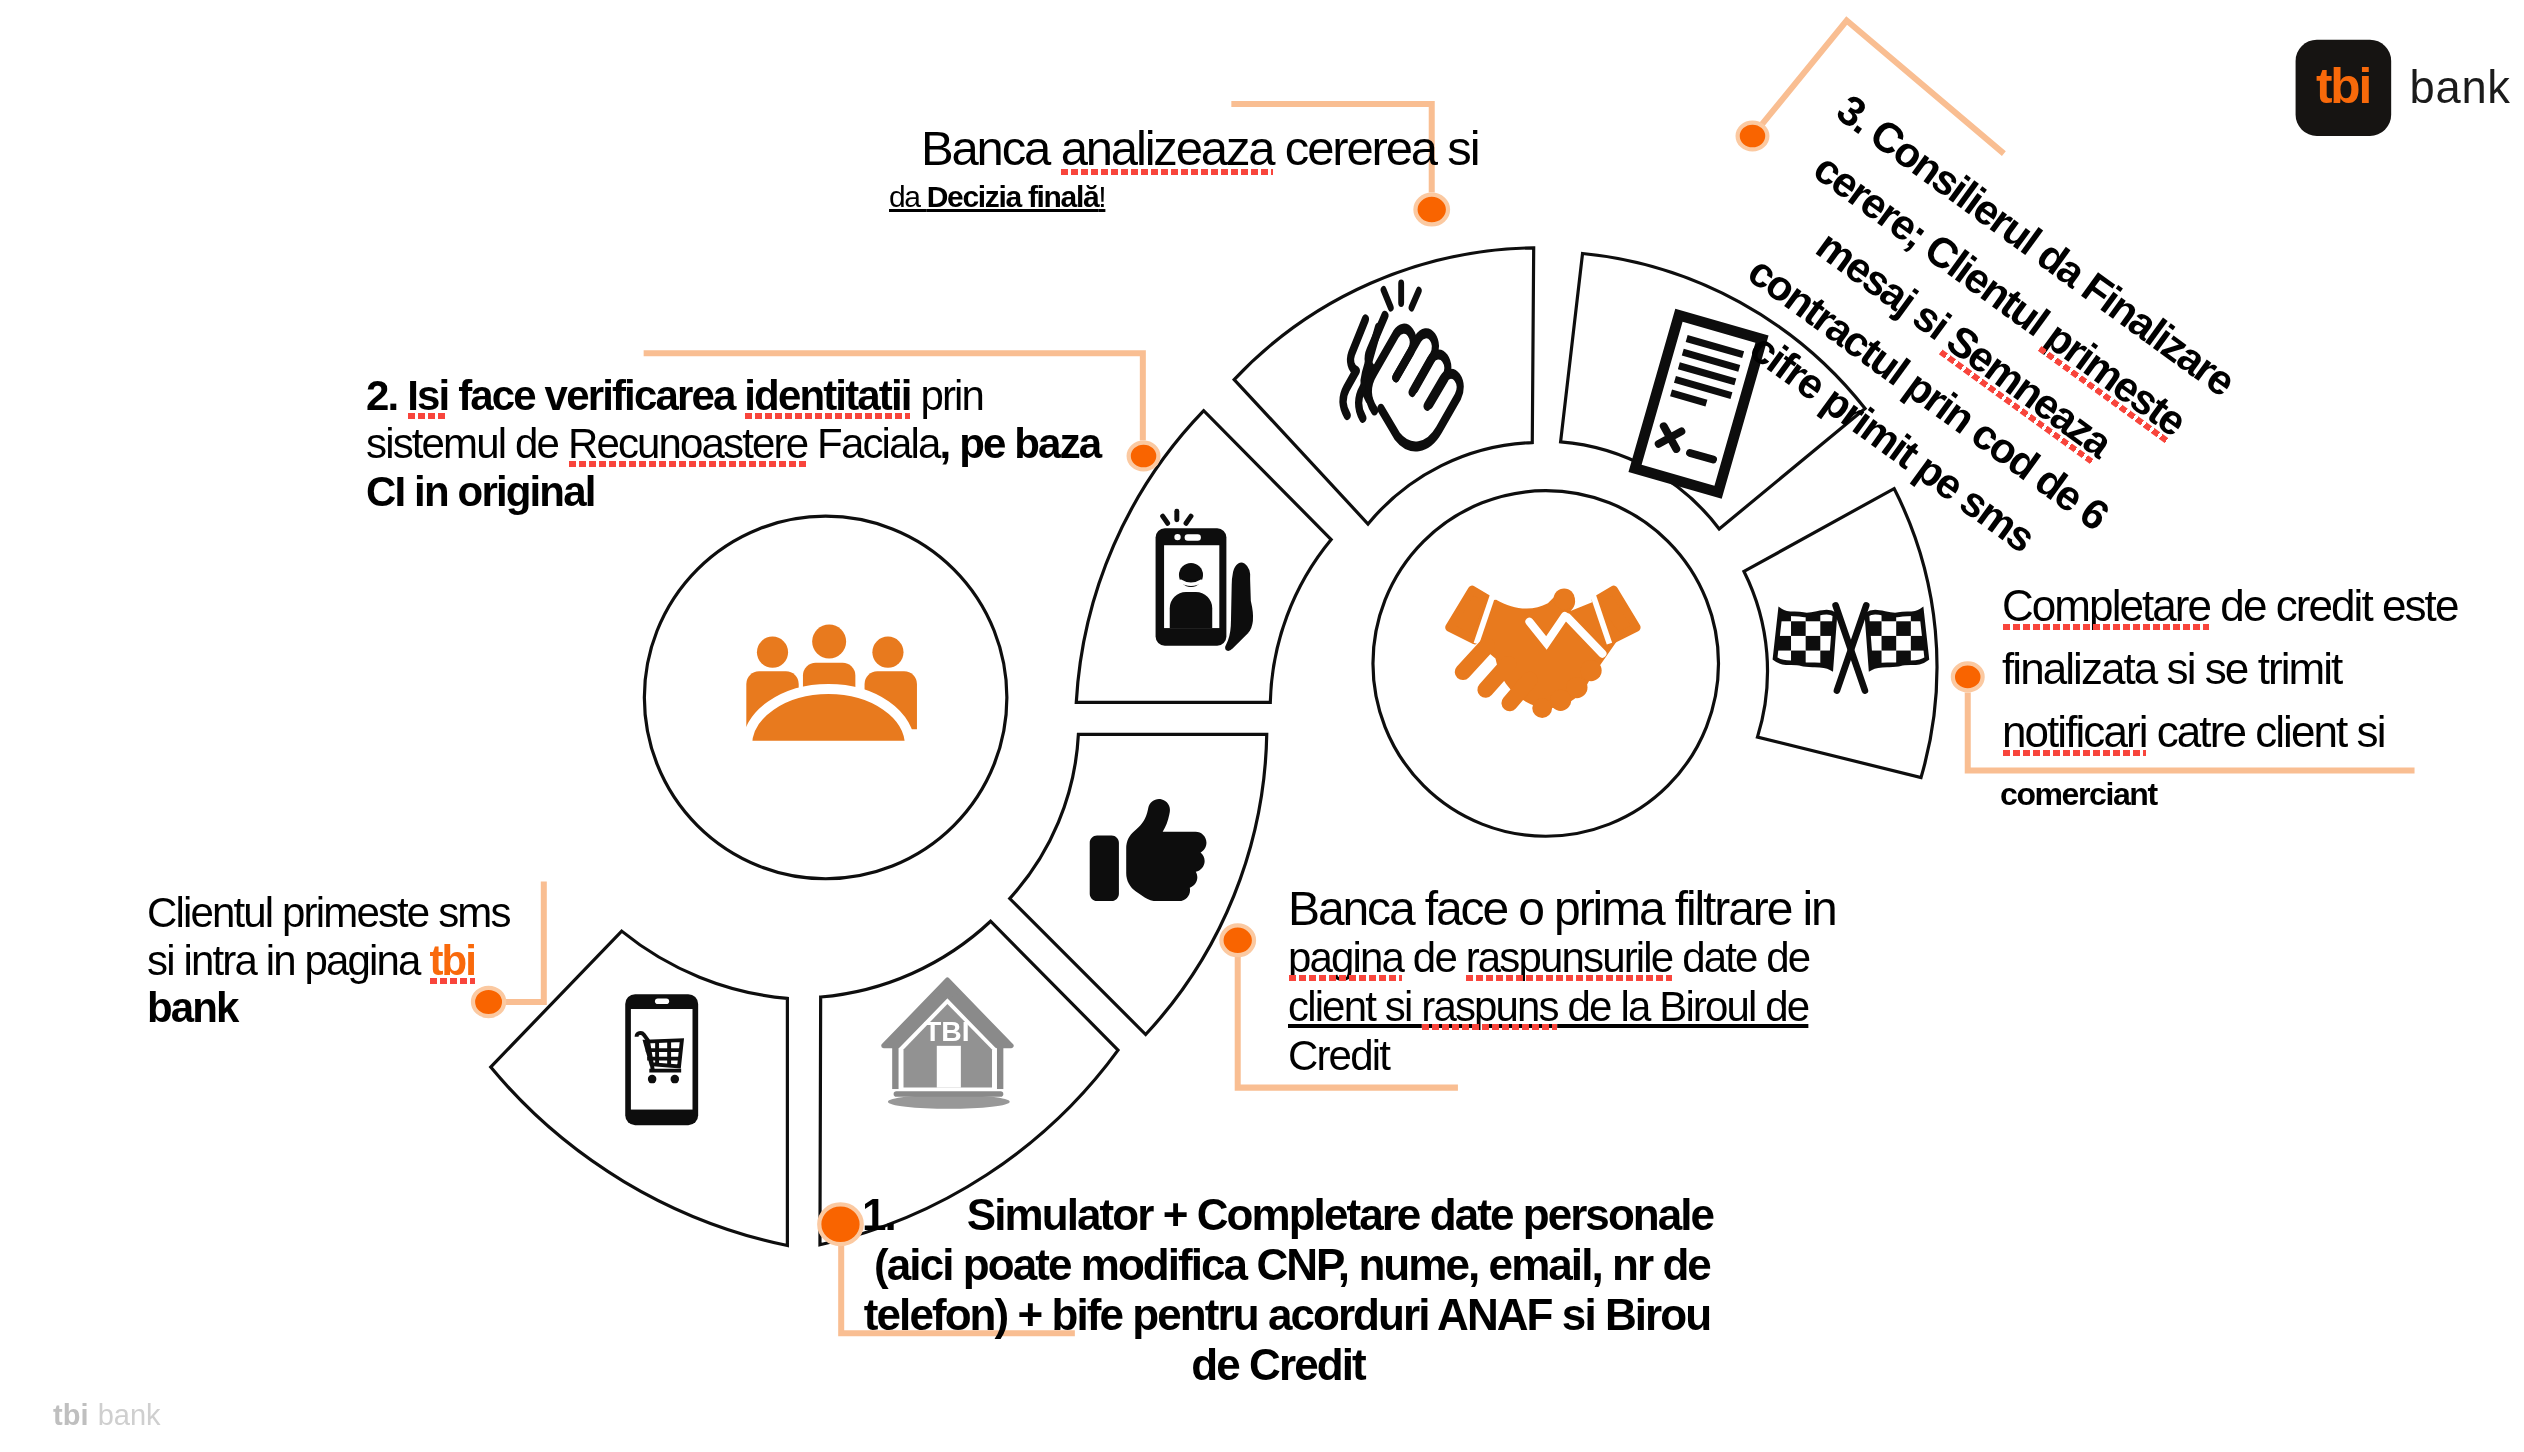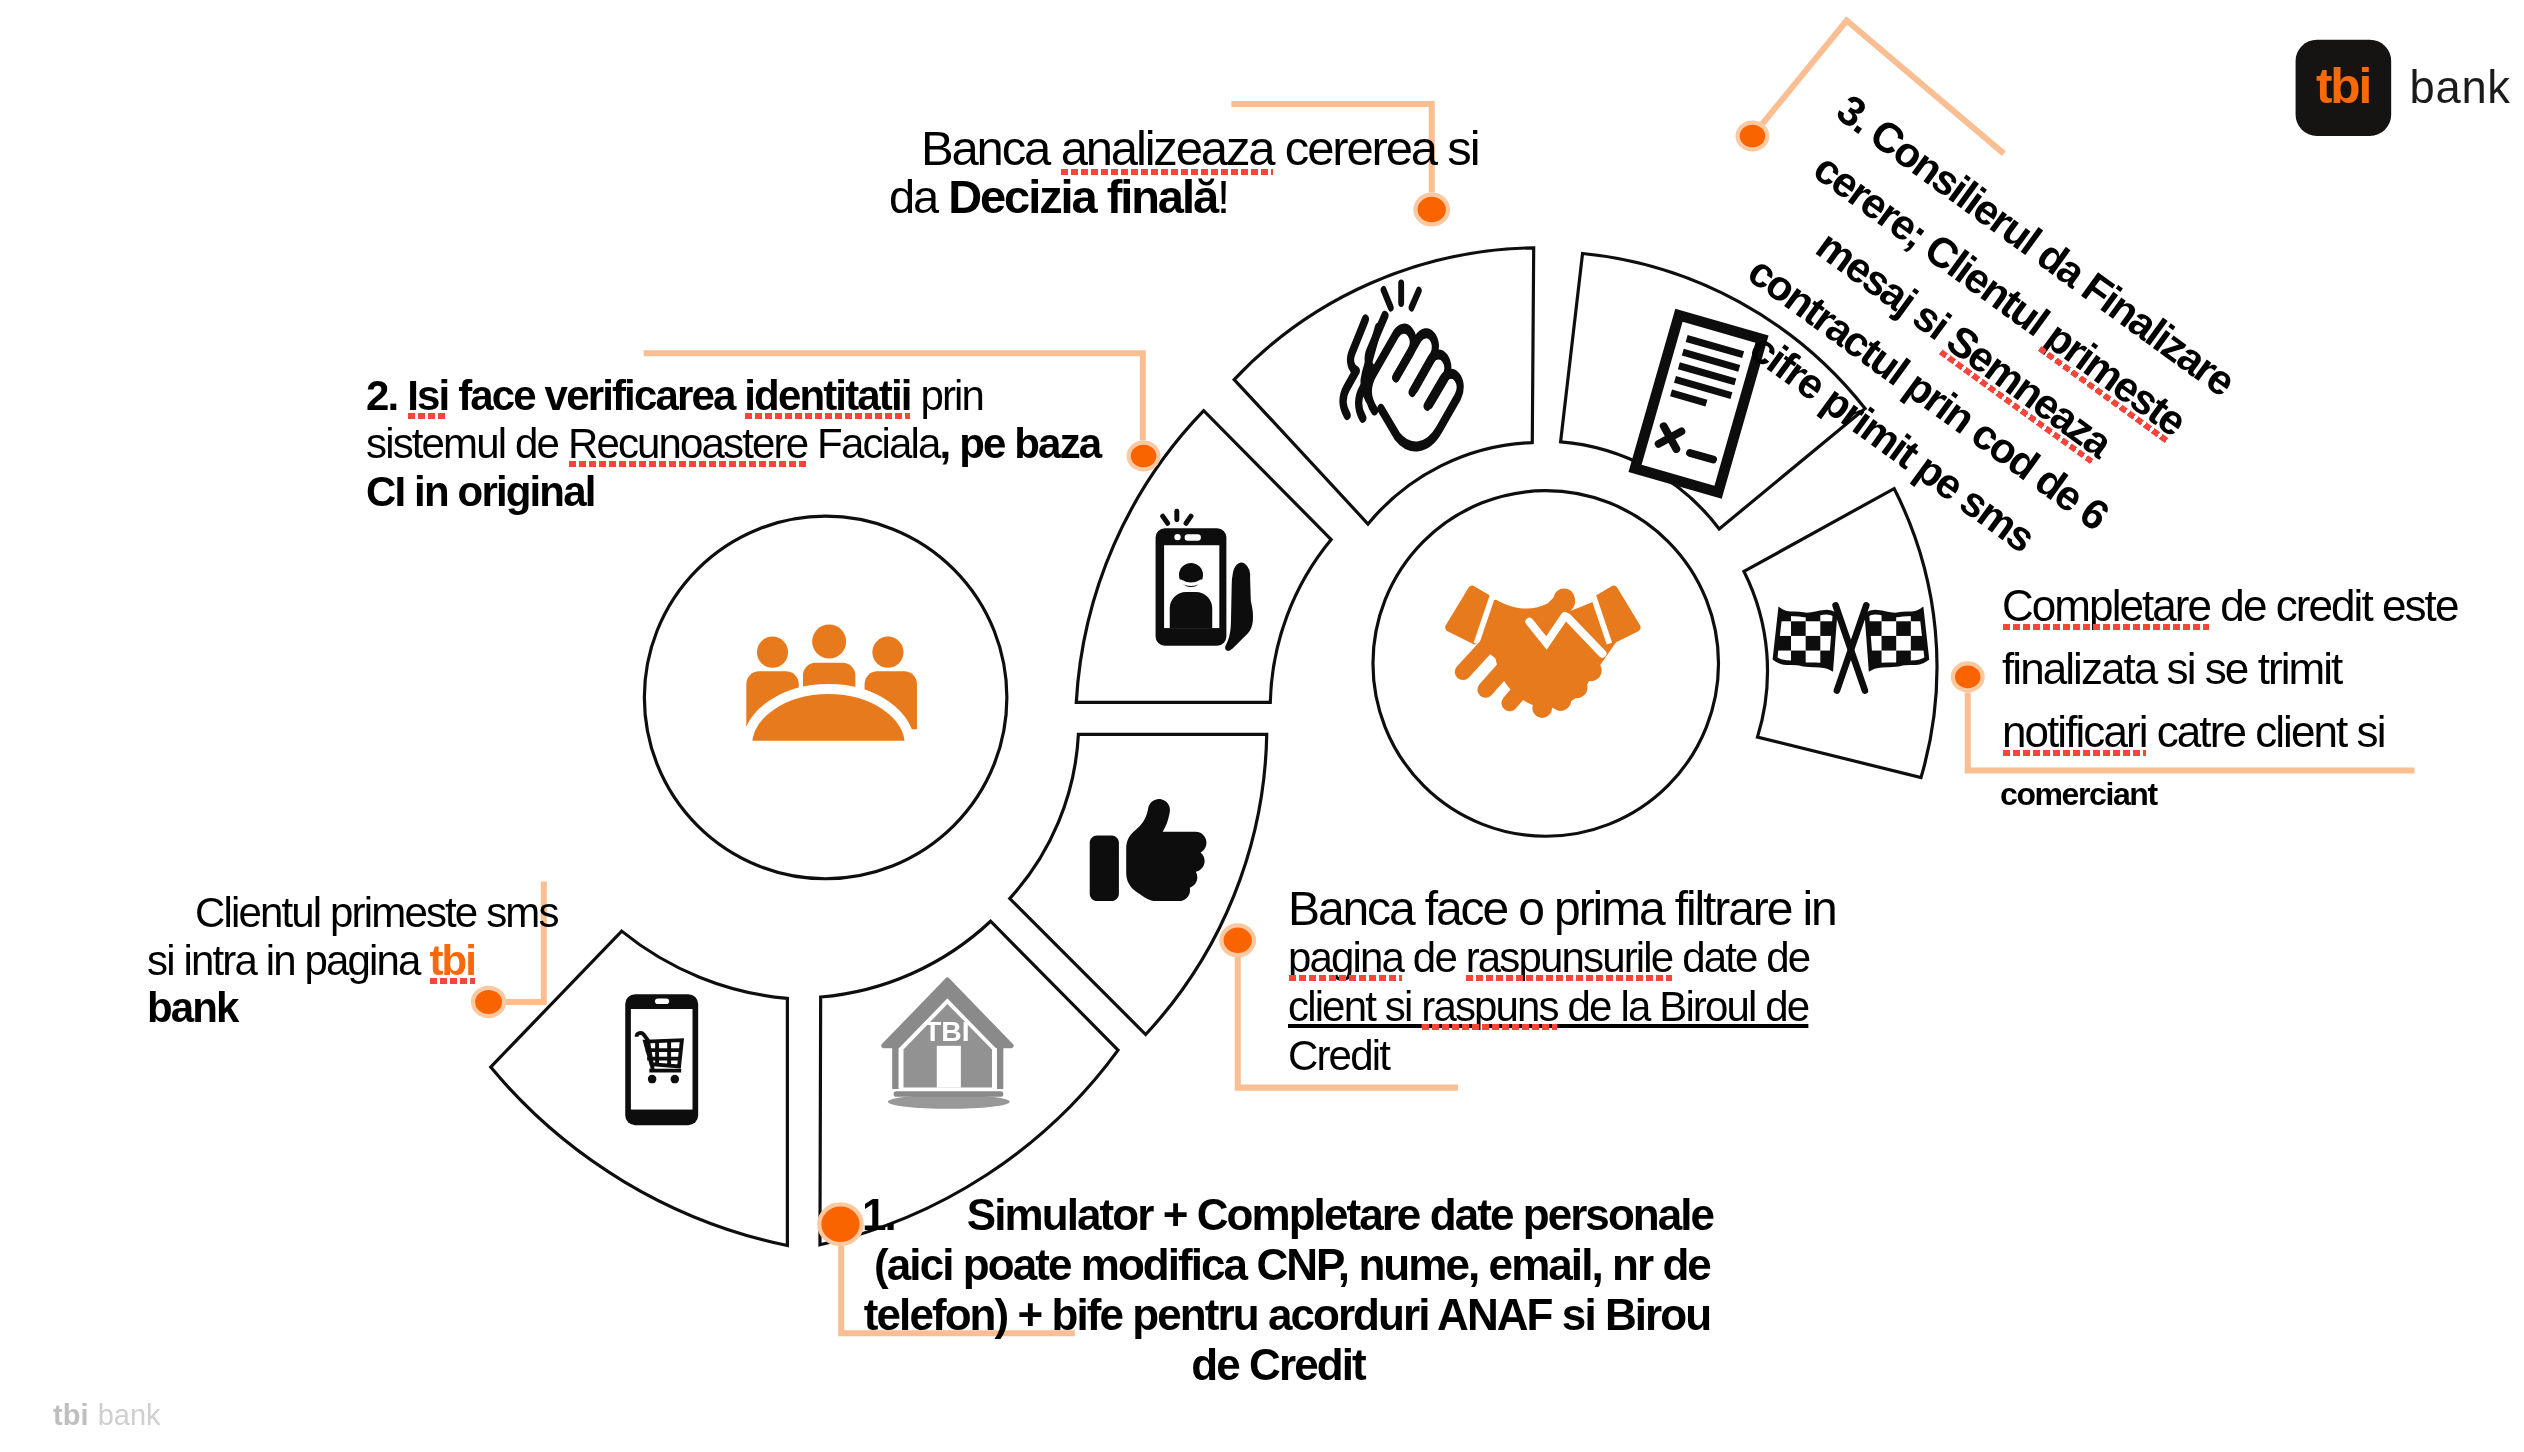--- a/index.html
+++ b/index.html
@@ -190,25 +190,25 @@
 <ellipse cx="2475" cy="192" rx="21" ry="19" fill="#F96400" stroke="#FBC9A1" stroke-width="6"></ellipse>
 <polyline points="1188,1750 1188,1883 1518,1883" fill="none" stroke="#F9BE92" stroke-width="8.5"></polyline>
 <ellipse cx="1187" cy="1729" rx="30" ry="28" fill="#F96400" stroke="#FBC9A1" stroke-width="6"></ellipse>
 <rect x="3242" y="56" width="135" height="136" rx="30" fill="#161412"></rect>
 <text x="3309" y="146" font-family="Liberation Sans" font-size="70" font-weight="bold" fill="#F8690A" text-anchor="middle" letter-spacing="-3">tbi</text>
 <text x="3403" y="146" font-family="Liberation Sans" font-size="64" fill="#1b1b1b" letter-spacing="1">bank</text>
 <text x="75" y="2013" font-family="Liberation Sans" font-size="41" font-weight="bold" fill="#bfbfbf">tbi</text>
 <text x="138" y="2013" font-family="Liberation Sans" font-size="41" fill="#cfcfcf">bank</text>
 </svg>
 <div class="ln" style="left:889px;top:123px;font-size:49px;line-height:50px;margin-left:32px;">Banca <span class="u u59">analizeaza</span> cererea si</div>
-<div class="ln" style="left:889px;top:172px;font-size:47px;line-height:50px;">da <b>Decizia finală</b>!</div>
+<div class="ln" style="left:889px;top:172px;font-size:30px;line-height:50px;text-decoration:underline;">da <b>Decizia finală</b>!</div>
 <div class="ln" style="left:366px;top:372px;font-size:42px;line-height:48px;"><b>2. <span class="u u59">Isi</span> face verificarea <span class="u u59">identitatii</span></b> prin</div>
 <div class="ln" style="left:366px;top:420px;font-size:42px;line-height:48px;">sistemul de <span class="u u59">Recunoastere</span> Faciala<b>, pe baza</b></div>
 <div class="ln" style="left:366px;top:468px;font-size:42px;line-height:48px;"><b>CI in original</b></div>
-<div class="ln" style="left:147px;top:889px;font-size:42px;line-height:47px;margin-left:48px;">Clientul primeste sms</div>
+<div class="ln" style="left:147px;top:889px;font-size:42px;line-height:47px;">Clientul primeste sms</div>
 <div class="ln" style="left:147px;top:937px;font-size:42px;line-height:47px;">si intra in pagina <b><span class="u u59" style="color:#F9690B">tbi</span></b></div>
 <div class="ln" style="left:147px;top:984px;font-size:42px;line-height:47px;"><b>bank</b></div>
 <div class="ln" style="left:1288px;top:884px;font-size:48px;line-height:49px;">Banca face o prima filtrare in</div>
 <div class="ln" style="left:1288px;top:933px;font-size:42px;line-height:49px;"><span class="u u59">pagina</span> de <span class="u u59">raspunsurile</span> date de</div>
 <div class="ln" style="left:1288px;top:982px;font-size:42px;line-height:49px;text-decoration:underline;">client si <span class="u u59">raspuns</span> de la Biroul de</div>
 <div class="ln" style="left:1288px;top:1031px;font-size:42px;line-height:49px;">Credit</div>
 <div class="ln" style="left:2002px;top:574px;font-size:44px;line-height:63px;"><span class="u u59">Completare</span> de credit este</div>
 <div class="ln" style="left:2002px;top:637px;font-size:44px;line-height:63px;">finalizata si se trimit</div>
 <div class="ln" style="left:2002px;top:700px;font-size:44px;line-height:63px;"><span class="u u59">notificari</span> catre client si</div>
 <div class="ln" style="left:2000px;top:763px;font-size:32px;line-height:63px;font-weight:bold;">comerciant</div>

